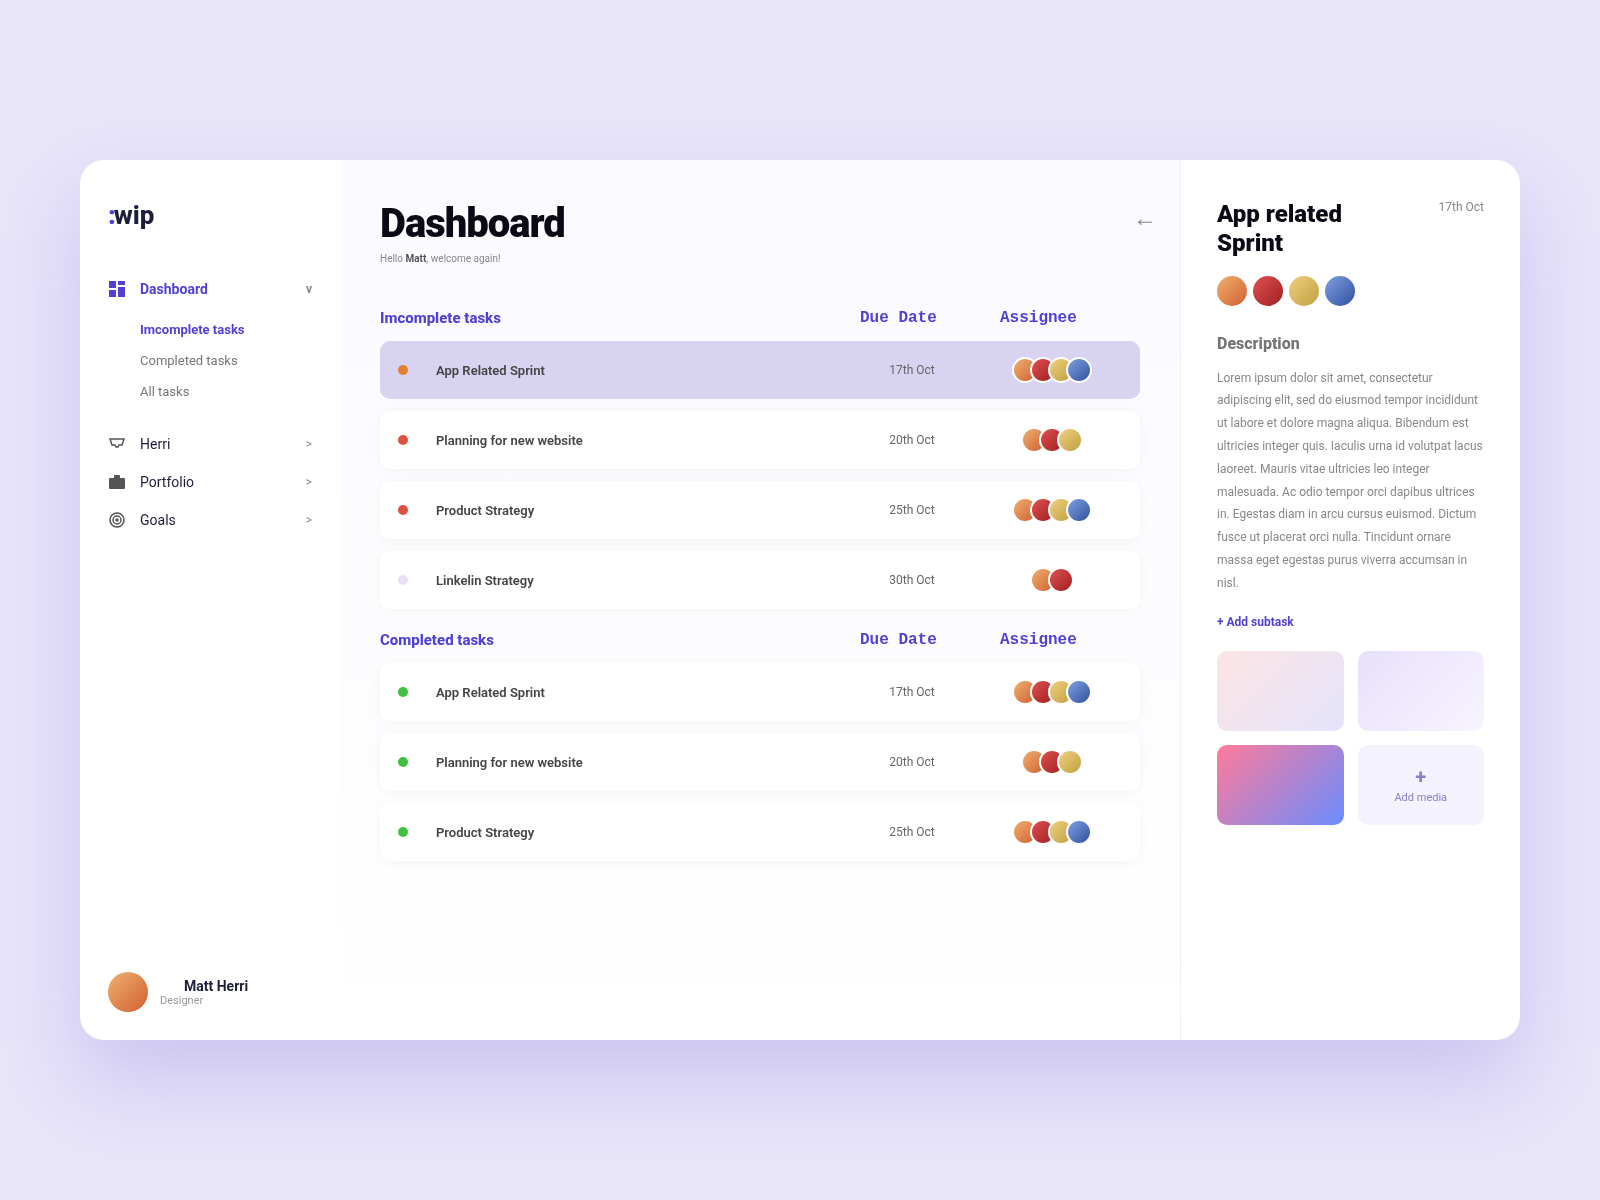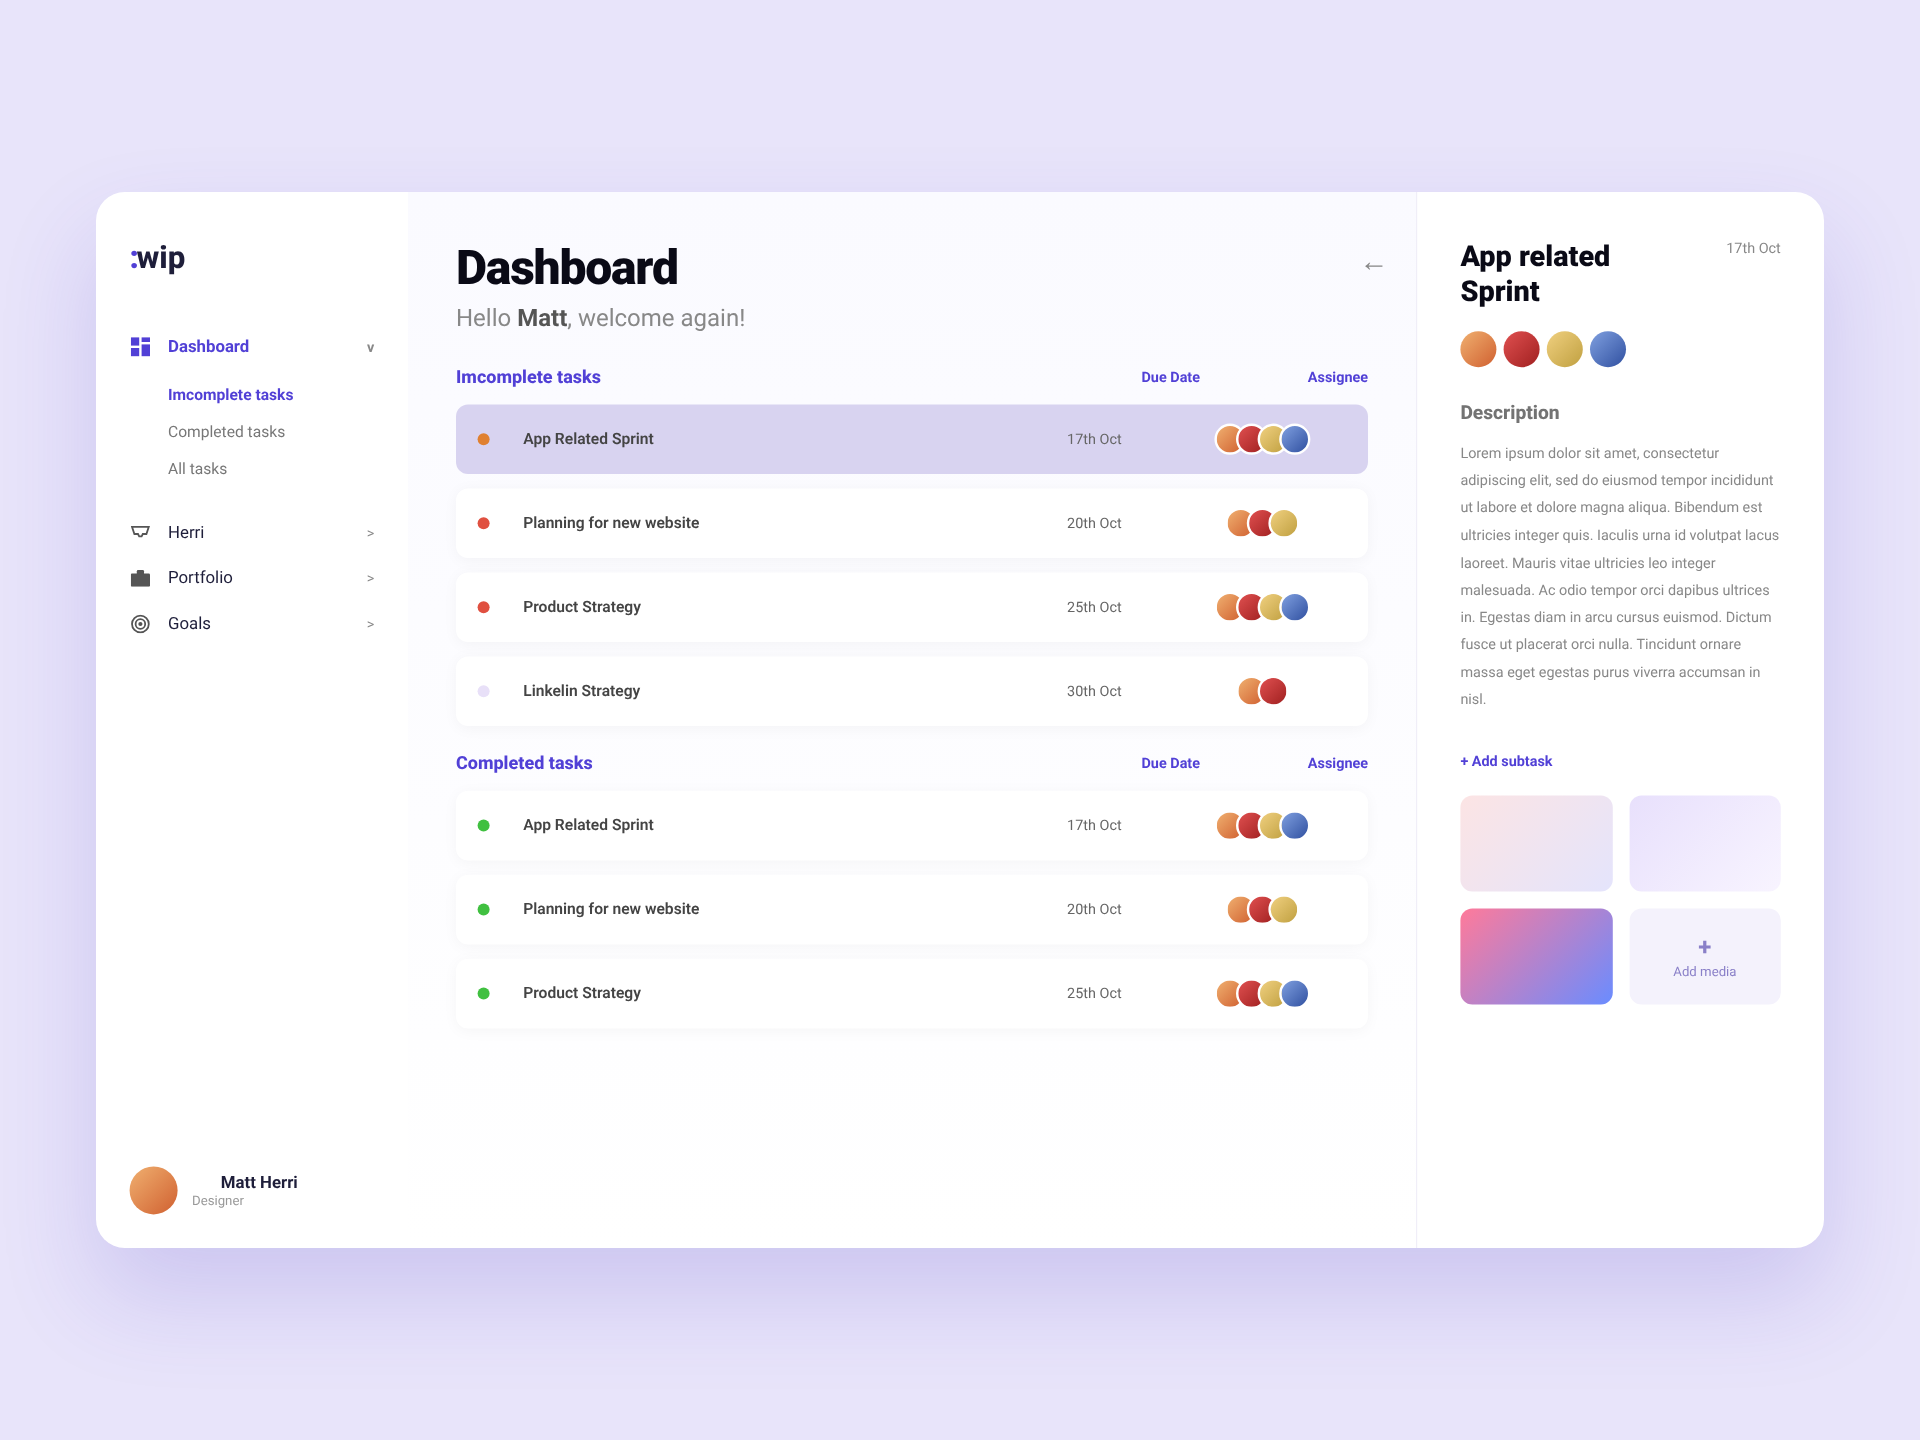--- a/index.html
+++ b/index.html
@@ -22,26 +22,26 @@
 .promo-text { font-size:11px; color:#999; line-height:1.5; margin-bottom:14px; }
 .promo-btn { background:#5140d6; color:#fff; border:none; padding:14px 20px; border-radius:10px; font-size:13px; font-weight:700; cursor:pointer; width:100%; }
 .user-card { margin-top:auto; display:flex; align-items:center; gap:12px; padding-top:24px; }
 .avatar { width:40px; height:40px; border-radius:50%; background:linear-gradient(135deg,#f0c090,#d08060); }
 .user-name { font-size:14px; font-weight:700; color:#1e1e3a;padding-left:24px; }
 .user-role { font-size:11px; color:#999; }
 
 
 .main { flex:1; padding:40px 40px 40px 40px; background:linear-gradient(180deg,#fafaff,#fff); overflow:hidden; }
 .page-title { font-size:40px; font-weight:900; color:#0a0a16; letter-spacing:-1px; }
-.greeting { font-size:20px; color:#888; margin-top:6px; margin-bottom:28px; }
+.greeting { font-size:10px; color:#888; margin-top:6px; margin-bottom:45px; }
 .greeting .un { font-weight:700; color:#555; }
 
 .section-head { display:flex; align-items:center; margin-bottom:14px; }
 .section-title { font-size:15px; font-weight:800; color:#5140d6; flex:1; }
-.col-label { font-size:12px; font-weight:700; color:#5140d6; width:140px; text-align:right; }
+.col-label { font-size:16px; font-weight:700; color:#5140d6; width:140px; text-align:left;font-family:Liberation Mono, monospace; }
 
 .task-row { display:flex; align-items:center; background:#fff; border-radius:10px; padding:16px 18px; margin-bottom:12px; box-shadow:0 2px 12px rgba(0,0,0,0.04); cursor:pointer; }
 .task-row.sel { background:#d8d3f0; box-shadow:none; }
 .dot { width:10px; height:10px; border-radius:50%; margin-right:28px; flex-shrink:0; }
 .task-name { flex:1; font-size:13px; font-weight:600; color:#444; }
 .task-due { width:140px; text-align:center; font-size:12px; color:#666; }
 .task-assignees { width:140px; display:flex; justify-content:center; }
 .av-stack { display:flex; }
 .av-stack .av { width:26px; height:26px; border-radius:50%; border:2px solid #fff; margin-left:-8px; }
 .av-stack .av:first-child { margin-left:0; }
@@ -50,21 +50,21 @@
 
 
 .detail { width:340px; padding:40px 36px; border-left:1px solid #f0eef8; position:relative; }
 .back-arrow { position:absolute; left:-48px; top:44px; font-size:24px; color:#888; cursor:pointer; }
 .detail-header { display:flex; align-items:flex-start; justify-content:space-between; margin-bottom:18px; }
 .detail-title { font-size:24px; font-weight:900; color:#0a0a16; line-height:1.2; max-width:180px; }
 .detail-date { font-size:12px; color:#888; }
 .detail-avs { display:flex; gap:6px; margin-bottom:28px; }
 .detail-avs .av { width:30px; height:30px; border-radius:50%; }
 .desc-label { font-size:16px; font-weight:800; color:#737373; margin-bottom:14px; }
-.desc-body { font-size:12px; color:#888; line-height:1.9; margin-bottom:28px; }
+.desc-body { font-size:12px; color:#888; line-height:1.9; margin-bottom:16px; }
 .add-subtask { font-size:12px; font-weight:700; color:#5140d6; cursor:pointer; margin-bottom:22px; display:inline-block; }
 .media-grid { display:grid; grid-template-columns:1fr 1fr; gap:14px; }
 .media-tile { height:80px; border-radius:10px; background:#f4f2fc; display:flex; flex-direction:column; align-items:center; justify-content:center; font-size:11px; color:#8a80c8; cursor:pointer; }
 .media-tile.g1 { background:linear-gradient(135deg,#fce4e4,#e4e4fc); }
 .media-tile.g2 { background:linear-gradient(135deg,#e8e0fc,#f8f4ff); }
 .media-tile.g3 { background:linear-gradient(135deg,#ff7a9a,#6a8cff); }
 .media-tile .plus { font-size:20px; font-weight:700; margin-bottom:2px; }
 
 
 .c1{background:linear-gradient(135deg,#f0b070,#d06030);} .c2{background:linear-gradient(135deg,#e05050,#a02020);} .c3{background:linear-gradient(135deg,#f0d080,#c0a040);} .c4{background:linear-gradient(135deg,#80a0e0,#3050a0);}

